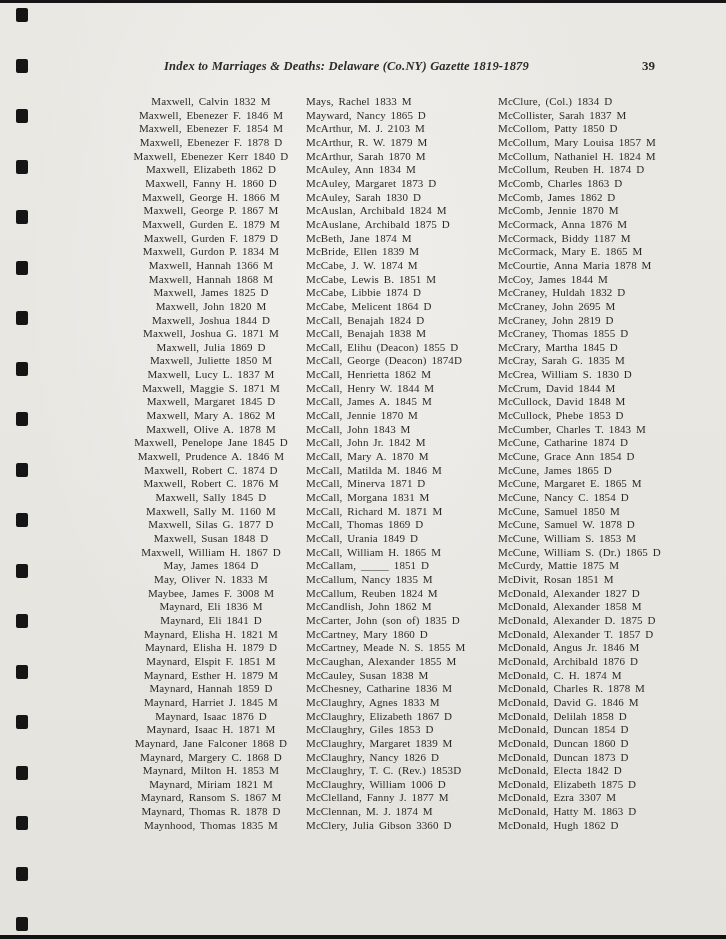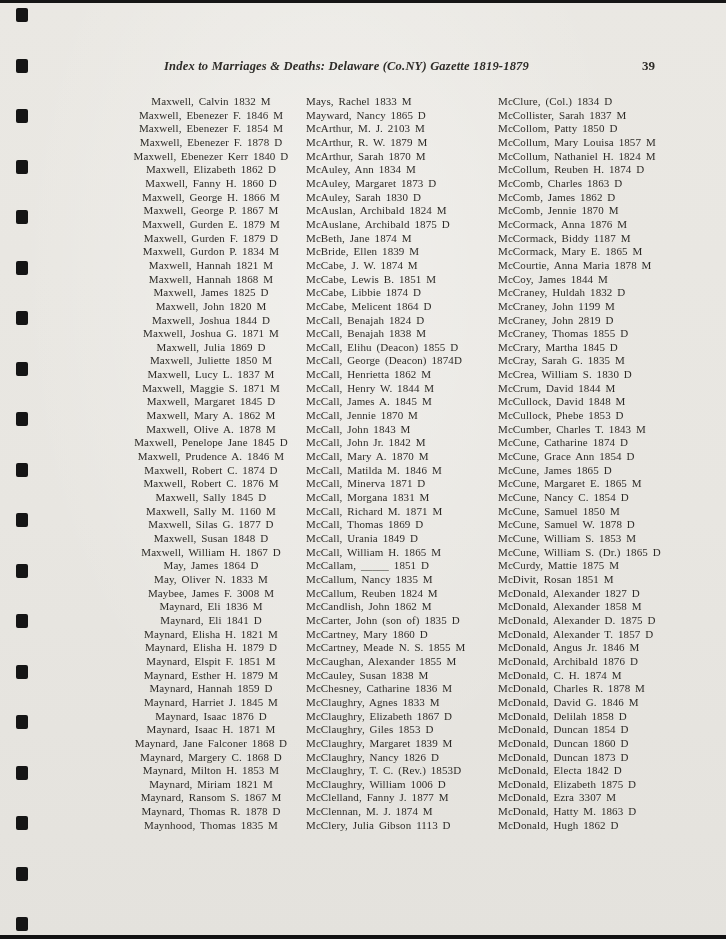--- a/index.html
+++ b/index.html
@@ -132,21 +132,21 @@
         <div class="entry">Maxwell, Ebenezer F. 1854 M</div>
         <div class="entry">Maxwell, Ebenezer F. 1878 D</div>
         <div class="entry">Maxwell, Ebenezer Kerr 1840 D</div>
         <div class="entry">Maxwell, Elizabeth 1862 D</div>
         <div class="entry">Maxwell, Fanny H. 1860 D</div>
         <div class="entry">Maxwell, George H. 1866 M</div>
         <div class="entry">Maxwell, George P. 1867 M</div>
         <div class="entry">Maxwell, Gurden E. 1879 M</div>
         <div class="entry">Maxwell, Gurden F. 1879 D</div>
         <div class="entry">Maxwell, Gurdon P. 1834 M</div>
-        <div class="entry">Maxwell, Hannah 1821 M</div>
+        <div class="entry">Maxwell, Hannah 1366 M</div>
         <div class="entry">Maxwell, Hannah 1868 M</div>
         <div class="entry">Maxwell, James 1825 D</div>
         <div class="entry">Maxwell, John 1820 M</div>
         <div class="entry">Maxwell, Joshua 1844 D</div>
         <div class="entry">Maxwell, Joshua G. 1871 M</div>
         <div class="entry">Maxwell, Julia 1869 D</div>
         <div class="entry">Maxwell, Juliette 1850 M</div>
         <div class="entry">Maxwell, Lucy L. 1837 M</div>
         <div class="entry">Maxwell, Maggie S. 1871 M</div>
         <div class="entry">Maxwell, Margaret 1845 D</div>
@@ -229,39 +229,39 @@
         <div class="entry">McChesney, Catharine 1836 M</div>
         <div class="entry">McClaughry, Agnes 1833 M</div>
         <div class="entry">McClaughry, Elizabeth 1867 D</div>
         <div class="entry">McClaughry, Giles 1853 D</div>
         <div class="entry">McClaughry, Margaret 1839 M</div>
         <div class="entry">McClaughry, Nancy 1826 D</div>
         <div class="entry">McClaughry, T. C. (Rev.) 1853D</div>
         <div class="entry">McClaughry, William 1006 D</div>
         <div class="entry">McClelland, Fanny J. 1877 M</div>
         <div class="entry">McClennan, M. J. 1874 M</div>
-        <div class="entry">McClery, Julia Gibson 1113 D</div>
+        <div class="entry">McClery, Julia Gibson 3360 D</div>
       </div>
     <div class="col col-3">
         <div class="entry">McClure, (Col.) 1834 D</div>
         <div class="entry">McCollister, Sarah 1837 M</div>
         <div class="entry">McCollom, Patty 1850 D</div>
         <div class="entry">McCollum, Mary Louisa 1857 M</div>
         <div class="entry">McCollum, Nathaniel H. 1824 M</div>
         <div class="entry">McCollum, Reuben H. 1874 D</div>
         <div class="entry">McComb, Charles 1863 D</div>
         <div class="entry">McComb, James 1862 D</div>
         <div class="entry">McComb, Jennie 1870 M</div>
         <div class="entry">McCormack, Anna 1876 M</div>
         <div class="entry">McCormack, Biddy 1187 M</div>
         <div class="entry">McCormack, Mary E. 1865 M</div>
         <div class="entry">McCourtie, Anna Maria 1878 M</div>
         <div class="entry">McCoy, James 1844 M</div>
         <div class="entry">McCraney, Huldah 1832 D</div>
-        <div class="entry">McCraney, John 1199 M</div>
+        <div class="entry">McCraney, John 2695 M</div>
         <div class="entry">McCraney, John 2819 D</div>
         <div class="entry">McCraney, Thomas 1855 D</div>
         <div class="entry">McCrary, Martha 1845 D</div>
         <div class="entry">McCray, Sarah G. 1835 M</div>
         <div class="entry">McCrea, William S. 1830 D</div>
         <div class="entry">McCrum, David 1844 M</div>
         <div class="entry">McCullock, David 1848 M</div>
         <div class="entry">McCullock, Phebe 1853 D</div>
         <div class="entry">McCumber, Charles T. 1843 M</div>
         <div class="entry">McCune, Catharine 1874 D</div>

